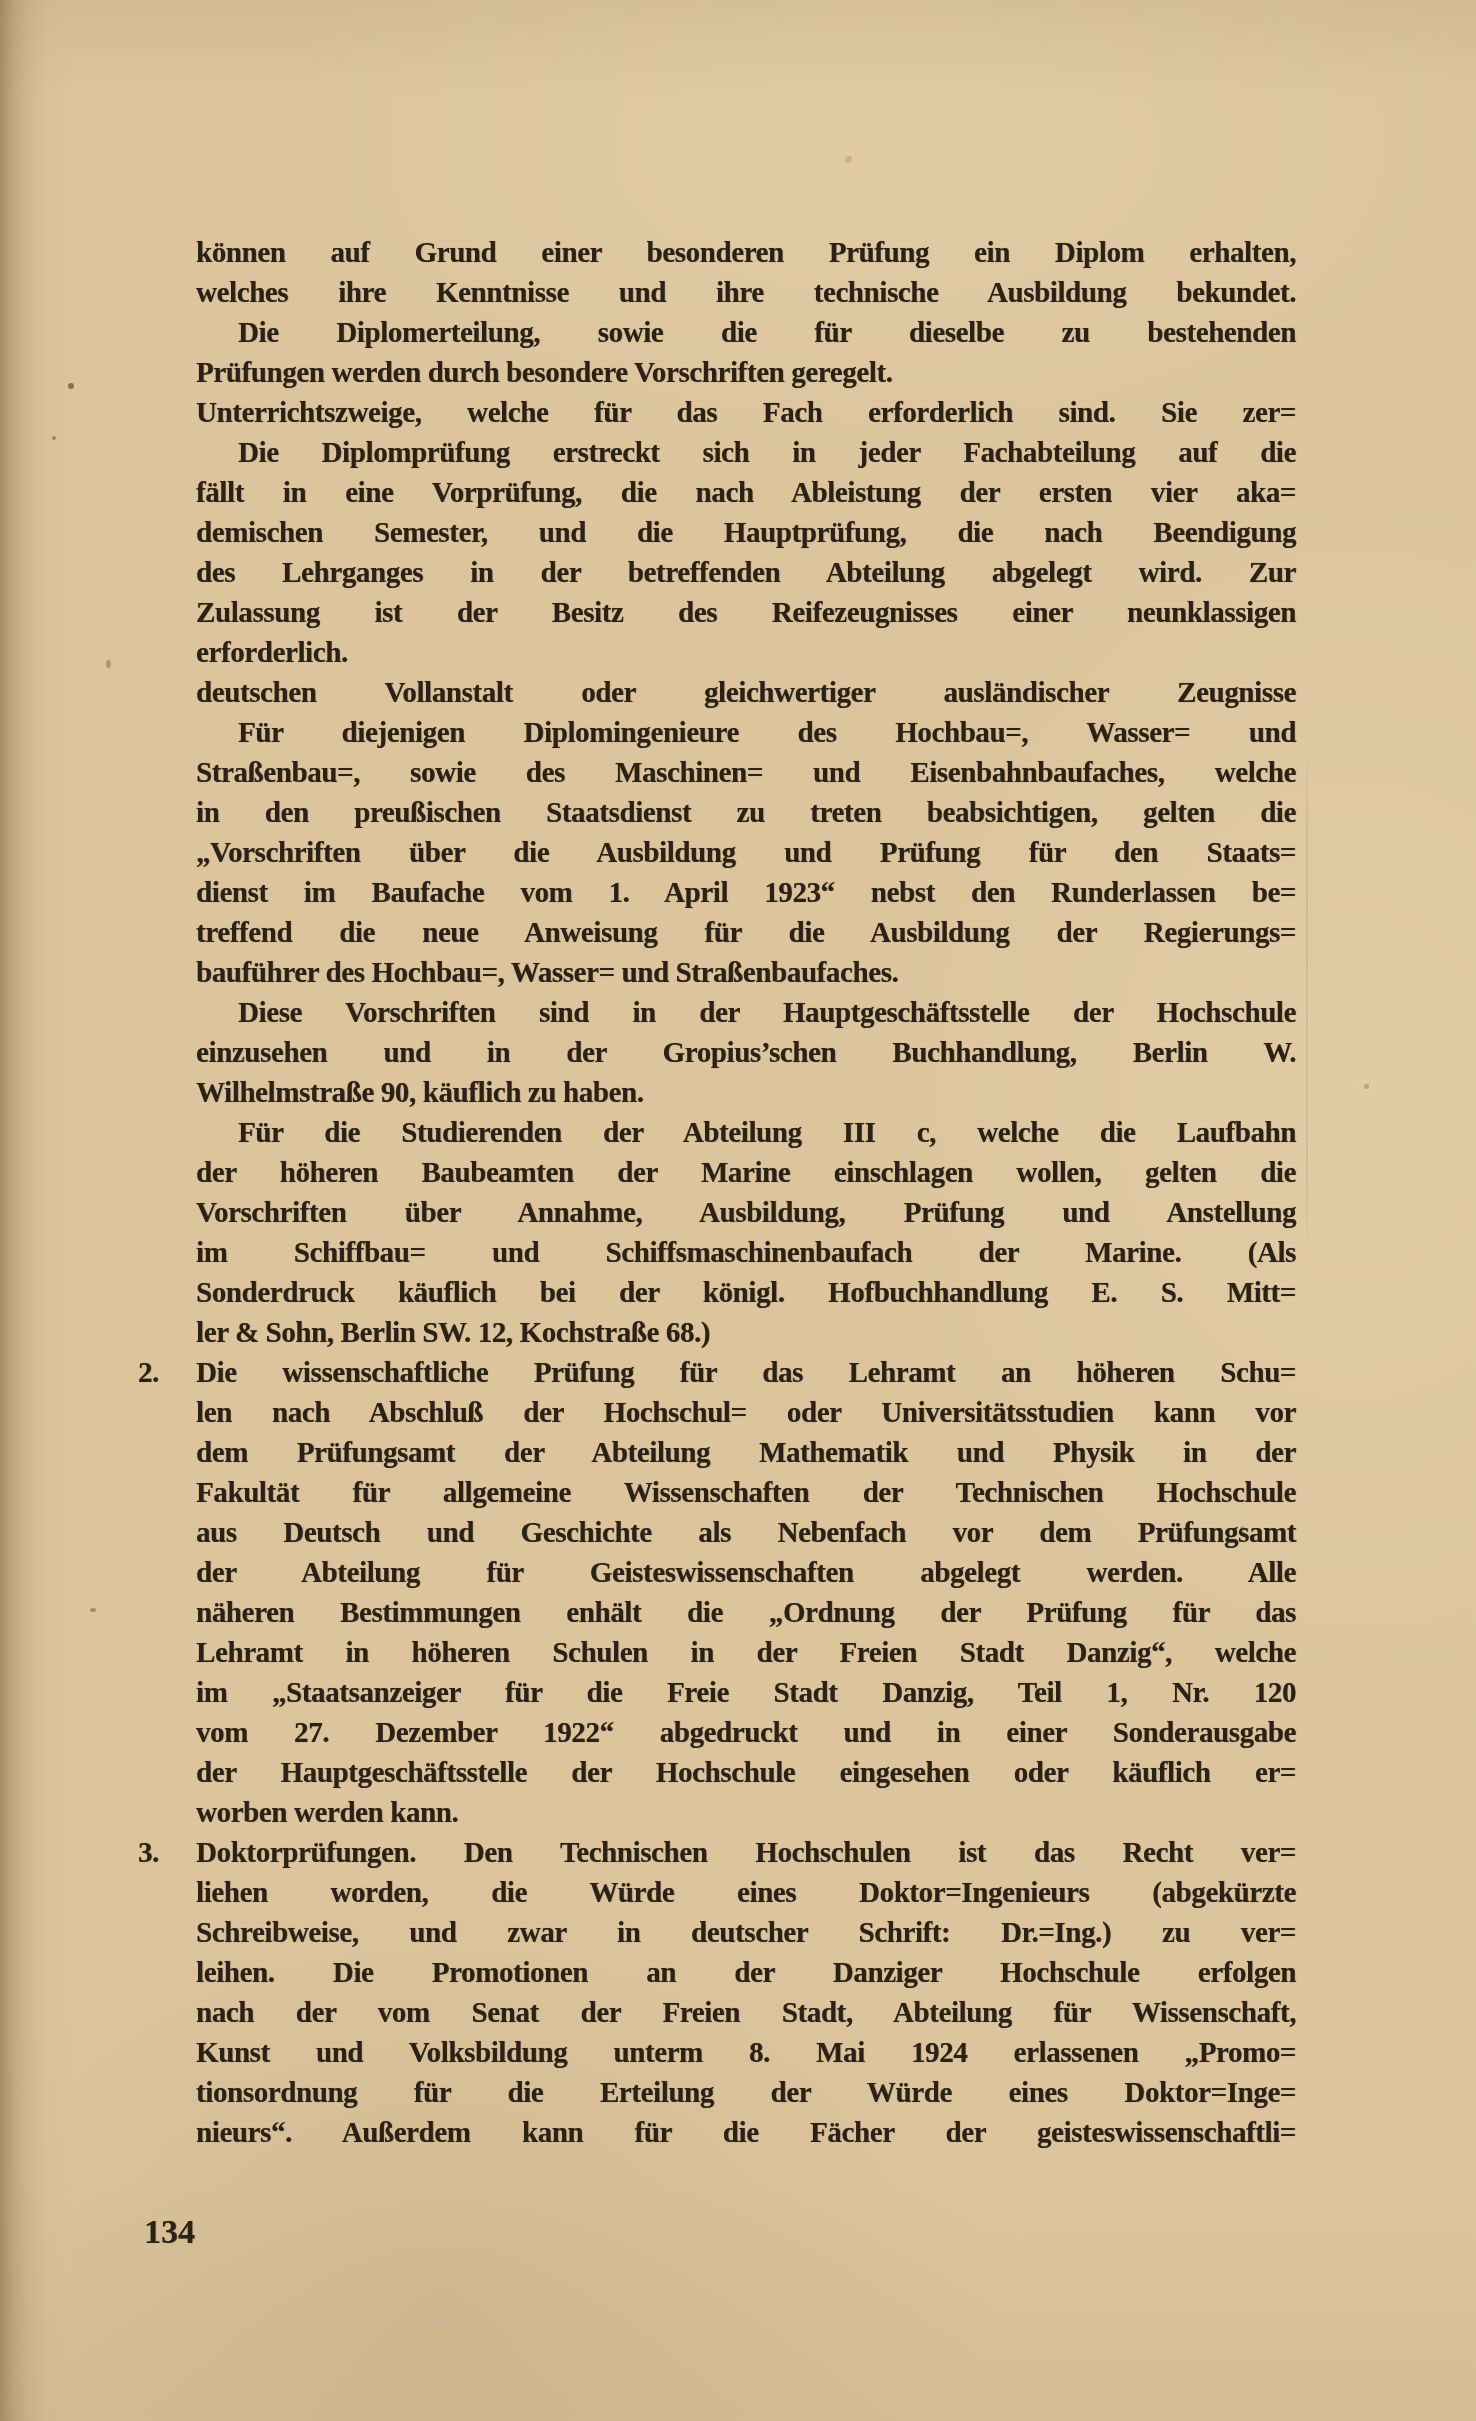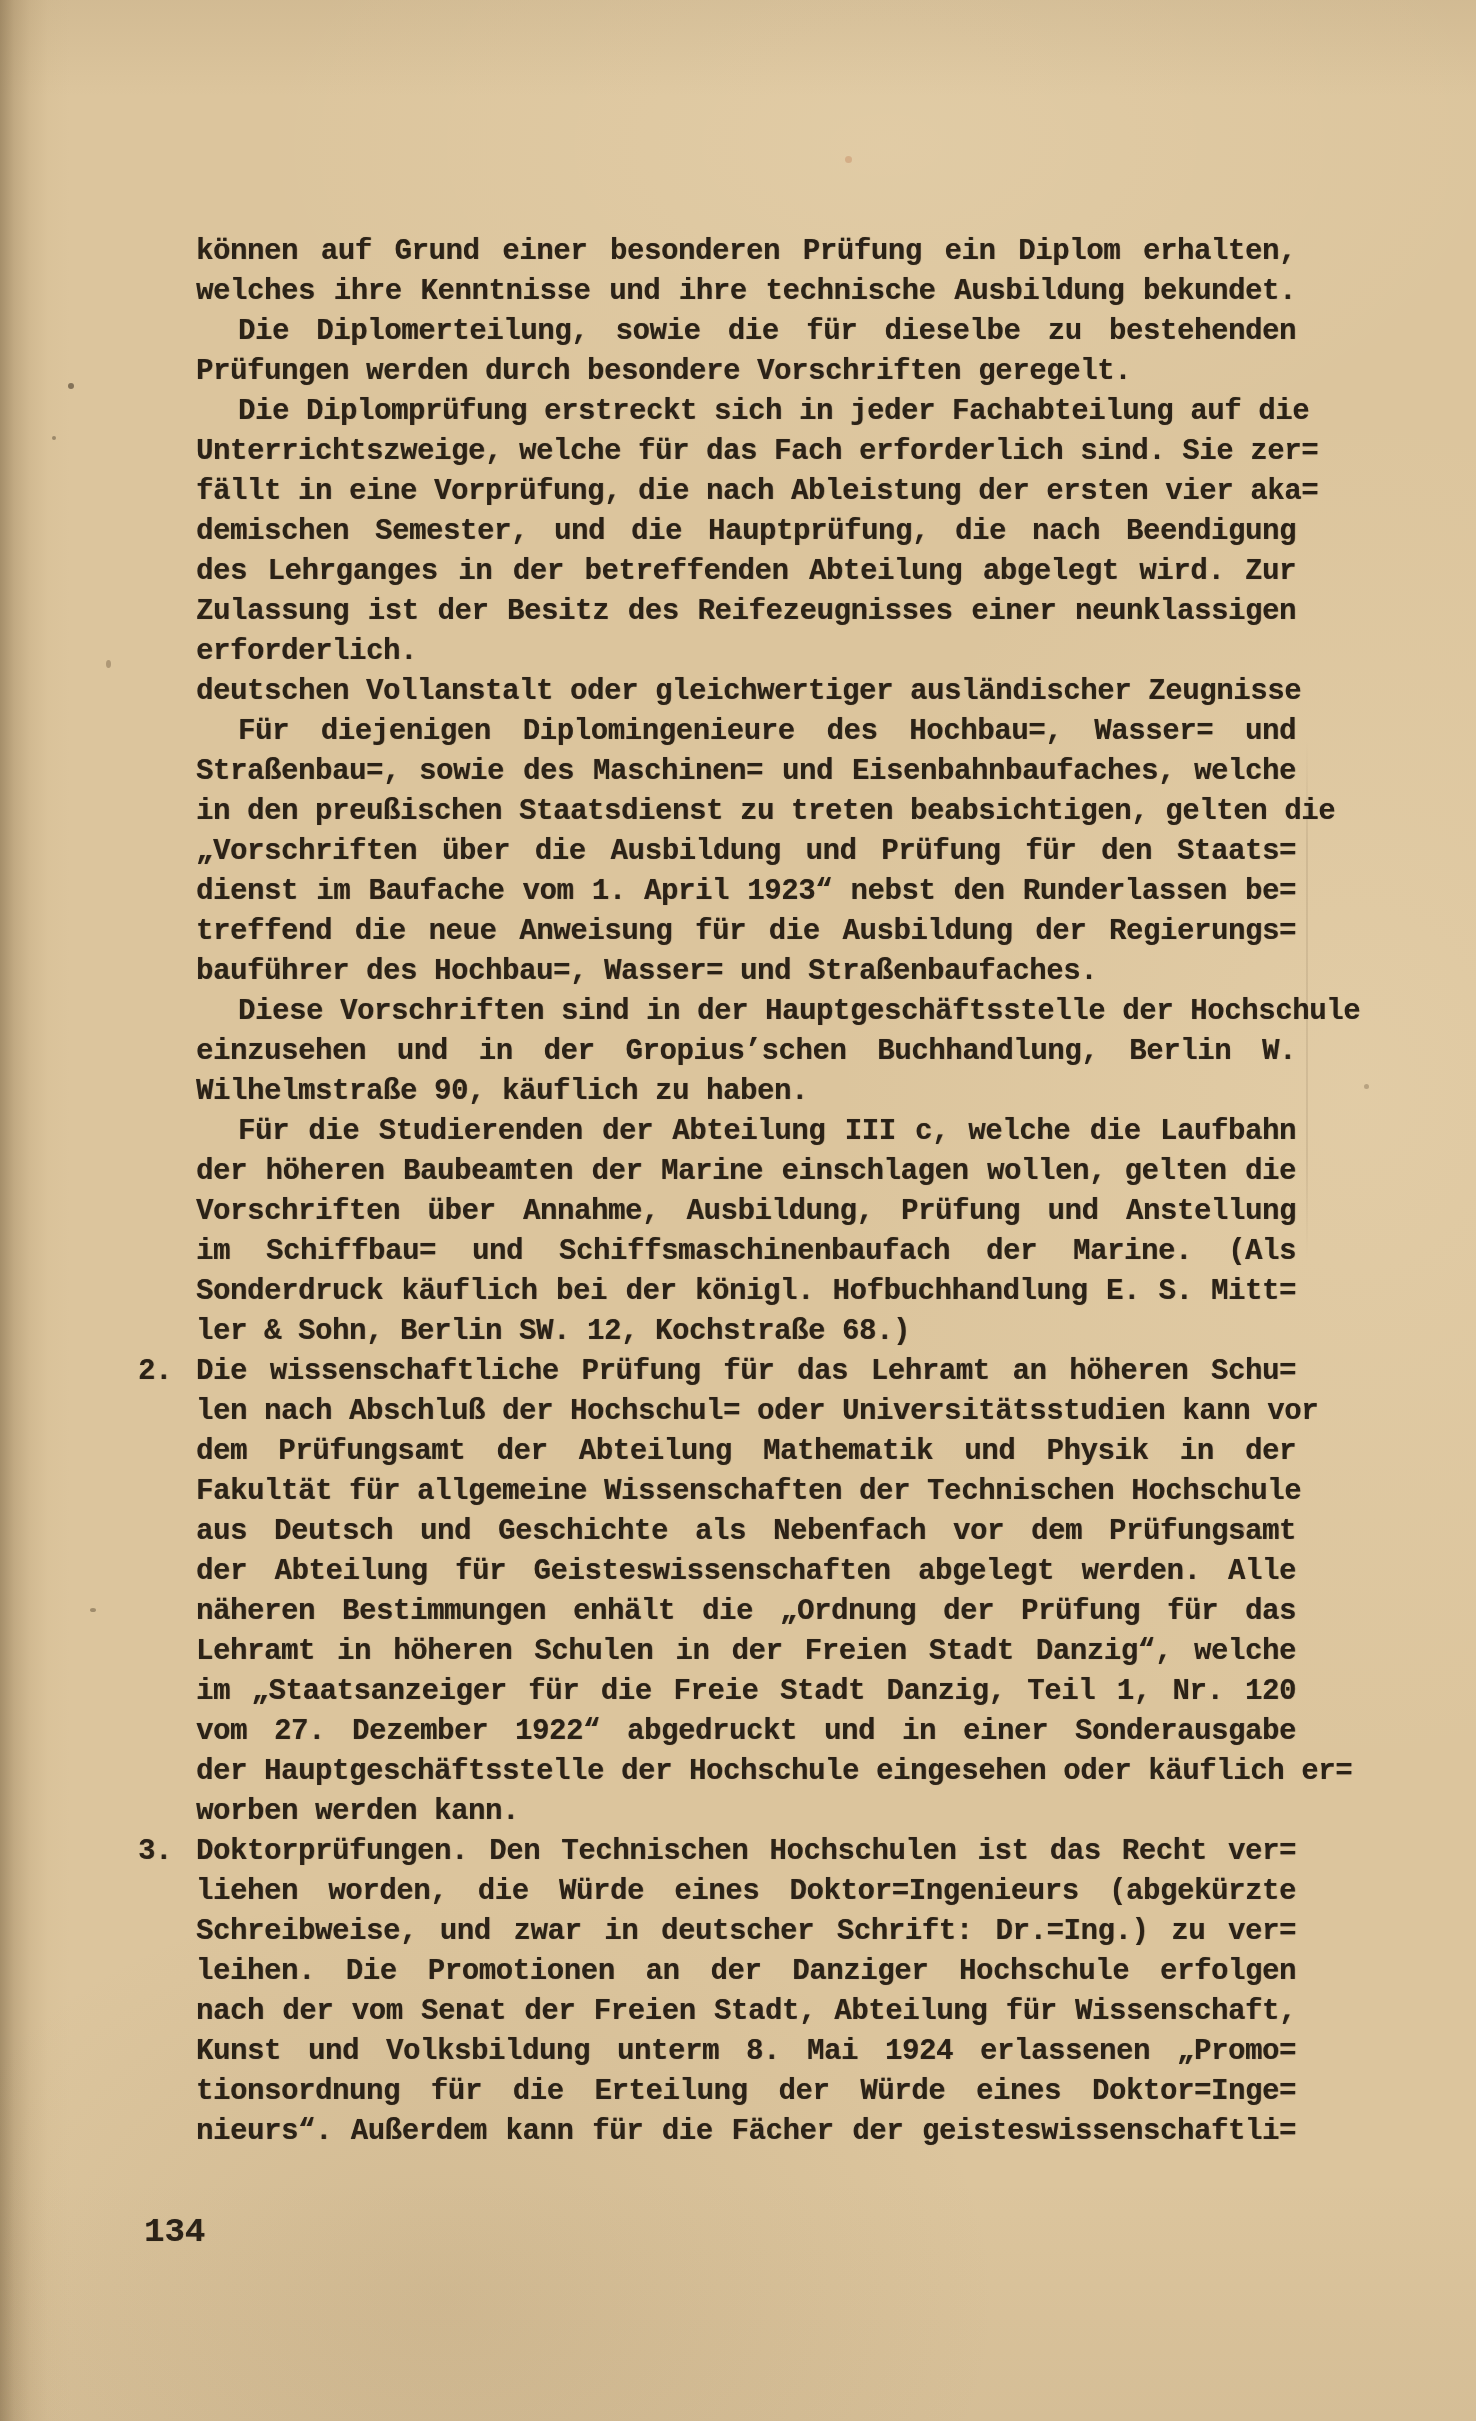--- a/index.html
+++ b/index.html
@@ -8,21 +8,21 @@
     width: 1476px;
     height: 2421px;
     overflow: hidden;
     background-color: #dcc59d;
     background-image:
       radial-gradient(ellipse 900px 500px at 60% 6%, rgba(255,242,214,0.14), transparent 70%),
       radial-gradient(ellipse 700px 900px at 92% 45%, rgba(238,219,184,0.30), transparent 75%),
       radial-gradient(ellipse 800px 600px at 30% 95%, rgba(120,95,60,0.10), transparent 70%),
       linear-gradient(90deg, rgba(110,88,55,0.50) 0px, rgba(130,105,68,0.30) 14px, rgba(160,133,92,0.18) 30px, rgba(190,165,120,0.08) 48px, rgba(190,165,120,0.0) 70px),
       linear-gradient(180deg, rgba(120,95,60,0.10) 0%, rgba(120,95,60,0.0) 4%, rgba(120,95,60,0.0) 90%, rgba(120,95,60,0.07) 100%);
-    font-family: Liberation Mono, monospace;
+    font-family: Liberation Serif, serif;
     color: #2b2217;
   }
   .text-block {
     position: absolute;
     left: 196px;
     top: 232px;
     width: 1100px;
     font-size: 29px;
     font-weight: 700;
     letter-spacing: -0.4px;
@@ -76,22 +76,22 @@
   <div class="speck s5"></div>
   <div class="speck s6"></div>
   <div class="speck s7"></div>
   <div class="crease"></div>
 
   <div class="text-block" id="text-block">
       <div class="line just">können auf Grund einer besonderen Prüfung ein Diplom erhalten,</div>
       <div class="line just">welches ihre Kenntnisse und ihre technische Ausbildung bekundet.</div>
       <div class="line just indent">Die Diplomerteilung, sowie die für dieselbe zu bestehenden</div>
       <div class="line flush">Prüfungen werden durch besondere Vorschriften geregelt.</div>
+      <div class="line just">Unterrichtszweige, welche für das Fach erforderlich sind. Sie zer=</div>
       <div class="line just indent">Die Diplomprüfung erstreckt sich in jeder Fachabteilung auf die</div>
-      <div class="line just">Unterrichtszweige, welche für das Fach erforderlich sind. Sie zer=</div>
       <div class="line just">fällt in eine Vorprüfung, die nach Ableistung der ersten vier aka=</div>
       <div class="line just">demischen Semester, und die Hauptprüfung, die nach Beendigung</div>
       <div class="line just">des Lehrganges in der betreffenden Abteilung abgelegt wird. Zur</div>
       <div class="line just">Zulassung ist der Besitz des Reifezeugnisses einer neunklassigen</div>
       <div class="line flush">erforderlich.</div>
       <div class="line just">deutschen Vollanstalt oder gleichwertiger ausländischer Zeugnisse</div>
       <div class="line just indent">Für diejenigen Diplomingenieure des Hochbau=, Wasser= und</div>
       <div class="line just">Straßenbau=, sowie des Maschinen= und Eisenbahnbaufaches, welche</div>
       <div class="line just">in den preußischen Staatsdienst zu treten beabsichtigen, gelten die</div>
       <div class="line just">„Vorschriften über die Ausbildung und Prüfung für den Staats=</div>

